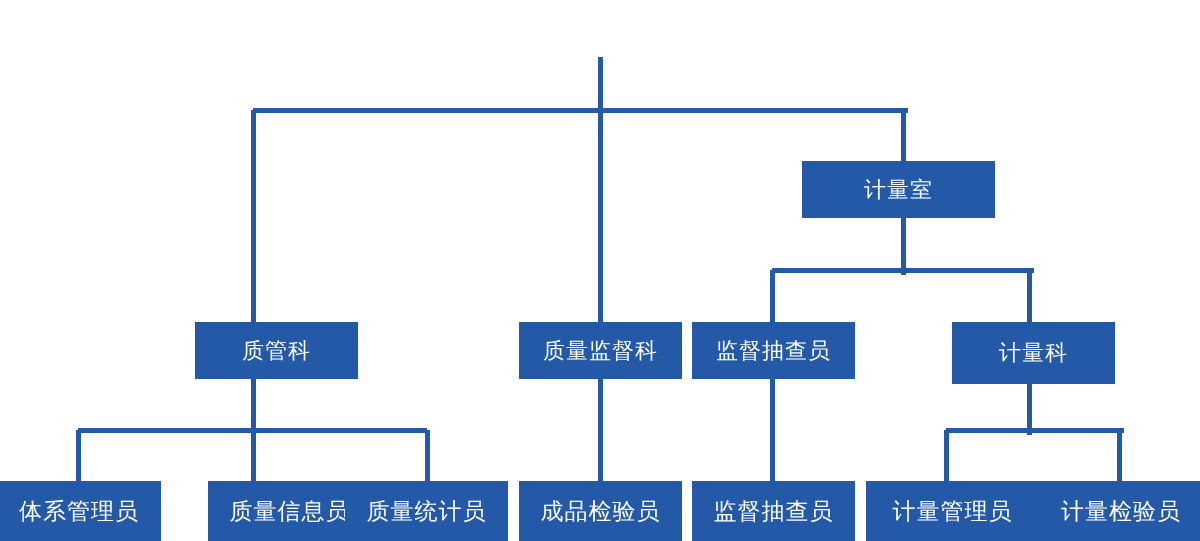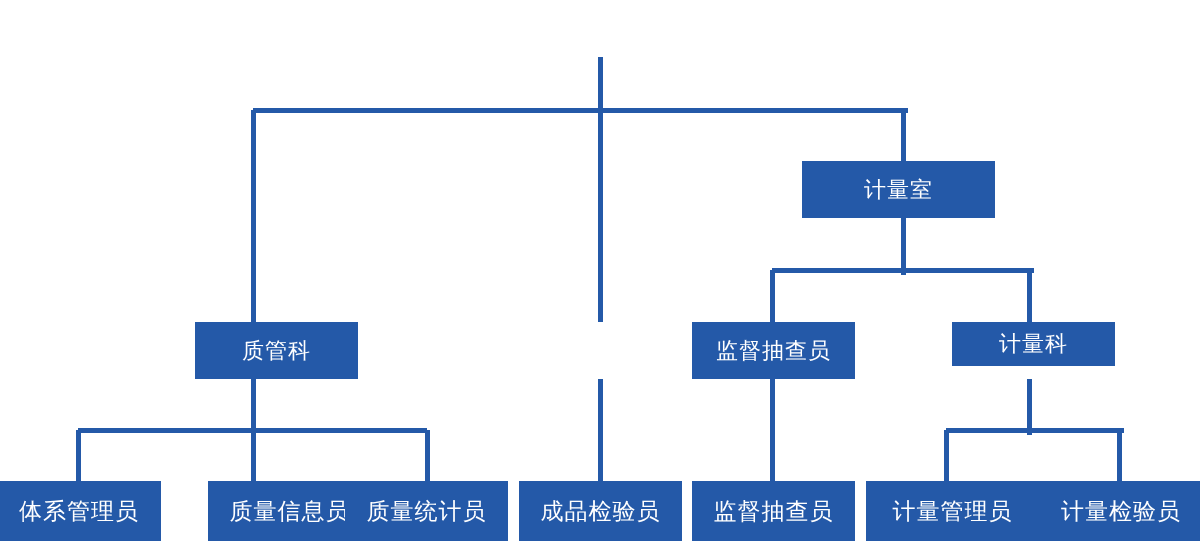--- a/index.html
+++ b/index.html
@@ -67,24 +67,27 @@
     <div class="conn conn-v" style="background: rgb(36, 89, 168); left: 1027px; top: 379px; height: 56px; width: 5px;"></div>
     <div class="conn conn-h" style="background: rgb(36, 89, 168); left: 946px; top: 428px; width: 178px; height: 5px;"></div>
     <div class="conn conn-v" style="background: rgb(36, 89, 168); left: 944px; top: 430px; height: 51px; width: 5px;"></div>
     <div class="conn conn-v" style="background: rgb(36, 89, 168); left: 1117px; top: 430px; height: 51px; width: 5px;"></div>
     <div class="node node-l1" style="left: 802px; top: 161px; width: 193px; height: 57px; background: rgb(36, 89, 168); color: rgb(255, 255, 255);">
       <span>计量室</span>
     </div>
     <div class="node node-l2" style="left: 176px; top: 322px; width: 163px; height: 57px; background: rgb(36, 89, 168); color: rgb(255, 255, 255); margin-left: 19px;">
       <span>质管科</span>
     </div>
+    <div class="node node-l2" style="left: 519px; top: 322px; width: 163px; height: 57px; background: rgb(36, 89, 168); color: rgb(255, 255, 255);">
+      <span>质量监督科</span>
+    </div>
     <div class="node node-l2" style="left: 692px; top: 322px; width: 163px; height: 57px; background: rgb(36, 89, 168); color: rgb(255, 255, 255);">
       <span>监督抽查员</span>
     </div>
-    <div class="node node-l2" style="left: 952px; top: 322px; width: 163px; height: 44px; background: rgb(36, 89, 168); color: rgb(255, 255, 255); text-align: right;">
+    <div class="node node-l2" style="left: 952px; top: 322px; width: 163px; height: 62px; background: rgb(36, 89, 168); color: rgb(255, 255, 255); text-align: right;">
       <span>计量科</span>
     </div>
     <div class="node node-l3" style="left: -3px; top: 481px; width: 164px; height: 60px; background: rgb(36, 89, 168); color: rgb(255, 255, 255);">
       <span>体系管理员</span>
     </div>
     <div class="node node-l3" style="left: 172px; top: 481px; width: 163px; height: 60px; background: rgb(36, 89, 168); color: rgb(255, 255, 255); margin-left: 36px;">
       <span>质量信息员</span>
     </div>
     <div class="node node-l3" style="left: 345px; top: 481px; width: 163px; height: 60px; background: rgb(36, 89, 168); color: rgb(255, 255, 255);">
       <span>质量统计员</span>

